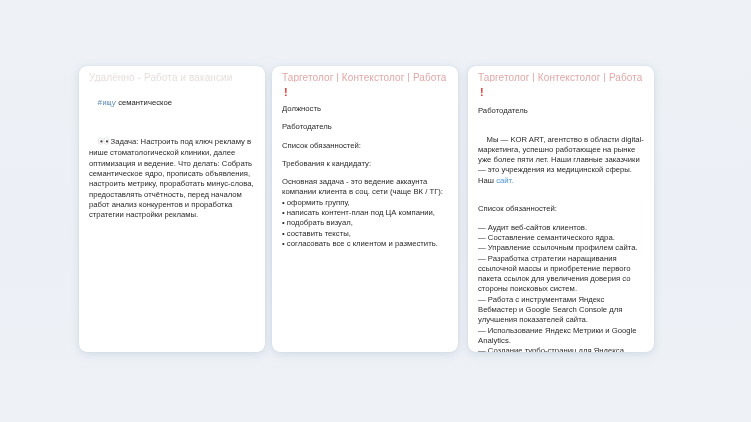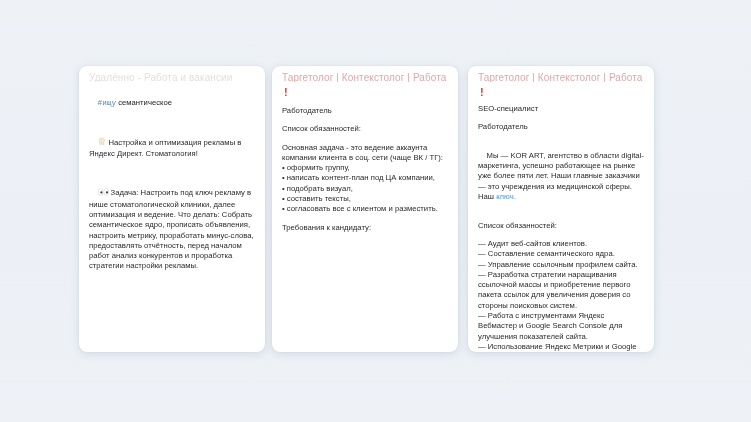--- a/index.html
+++ b/index.html
@@ -28,57 +28,52 @@
 </style>
 </head>
 <body>
 
 <article class="card c1">
   <div class="src src-gray">Удалённо - Работа и вакансии</div>
   <p class="para tight">
     <a class="hashtag">#ищу</a><span class="dark"> семантическое</span>
   </p>
   <p class="para">
-    <span class="emoji"><svg width="9" height="9" viewBox="0 0 10 10">
-          <path d="M3.1 1.2C1.7 1.2 1 2.6 1.3 4l.9 4.2c.15.7 1.05.7 1.2 0l.4-2.1c.1-.5.7-.5.8 0l.4 2.1c.15.7 1.05.7 1.2 0L7.1 4c.3-1.4-.4-2.8-1.8-2.8-.5 0-.7.3-1.1.3s-.6-.3-1.1-.3z" fill="#f5ead9" stroke="#d8c4a4" stroke-width="0.5"></path>
-        </svg></span><span>Настройка и оптимизация рекламы в Яндекс Директ. Стоматология!</span>
-  </p>
-  <p class="para">
     <span class="emoji"><svg width="11" height="8" viewBox="0 0 13 9">
           <ellipse cx="3.2" cy="4.5" rx="2.9" ry="4" fill="#fff" stroke="#b9bec6" stroke-width="0.5"></ellipse>
           <ellipse cx="9.8" cy="4.5" rx="2.9" ry="4" fill="#fff" stroke="#b9bec6" stroke-width="0.5"></ellipse>
           <circle cx="4" cy="5" r="1.3" fill="#4a3b36"></circle>
           <circle cx="10.6" cy="5" r="1.3" fill="#4a3b36"></circle>
         </svg></span><span>Задача: Настроить под ключ рекламу в нише стоматологической клиники, далее оптимизация и ведение. Что делать: Собрать семантическое ядро, прописать объявления, настроить метрику, проработать минус-слова, предоставлять отчётность, перед началом работ анализ конкурентов и проработка стратегии настройки рекламы.</span>
   </p>
 
 </article>
 
 <article class="card c2">
   <div class="src src-pink">Таргетолог | Контекстолог | Работа</div>
   <div class="excl">!</div>
+  <p class="para tight">Должность</p>
   <p class="para">Работодатель</p>
   <p class="para">Список обязанностей:</p>
+  <p class="para">Требования к кандидату:</p>
   <p class="para">Основная задача - это ведение аккаунта компании клиента в соц. сети (чаще ВК / ТГ):
 • оформить группу,
 • написать контент-план под ЦА компании,
 • подобрать визуал,
 • составить тексты,
 • согласовать все с клиентом и разместить.</p>
-  <p class="para">Требования к кандидату:</p>
 
 </article>
 
 <article class="card c3">
   <div class="src src-pink">Таргетолог | Контекстолог | Работа</div>
   <div class="excl">!</div>
-  <p class="para tight">SEO-специалист</p>
   <p class="para">Работодатель</p>
   <p class="para">
-    <span>Мы — KOR ART, агентство в области digital-маркетинга, успешно работающее на рынке уже более пяти лет. Наши главные заказчики — это учреждения из медицинской сферы. Наш </span><a class="link">ключ.</a>
+    <span>Мы — KOR ART, агентство в области digital-маркетинга, успешно работающее на рынке уже более пяти лет. Наши главные заказчики — это учреждения из медицинской сферы. Наш </span><a class="link">сайт.</a>
   </p>
   <p class="para">Список обязанностей:</p>
   <p class="para">— Аудит веб-сайтов клиентов.
 — Составление семантического ядра.
 — Управление ссылочным профилем сайта.
 — Разработка стратегии наращивания ссылочной массы и приобретение первого пакета ссылок для увеличения доверия со стороны поисковых систем.
 — Работа с инструментами Яндекс Вебмастер и Google Search Console для улучшения показателей сайта.
 — Использование Яндекс Метрики и Google Analytics.
 — Создание турбо-страниц для Яндекса.
 — Нейтрализация возможных санкций от поисковых систем.

